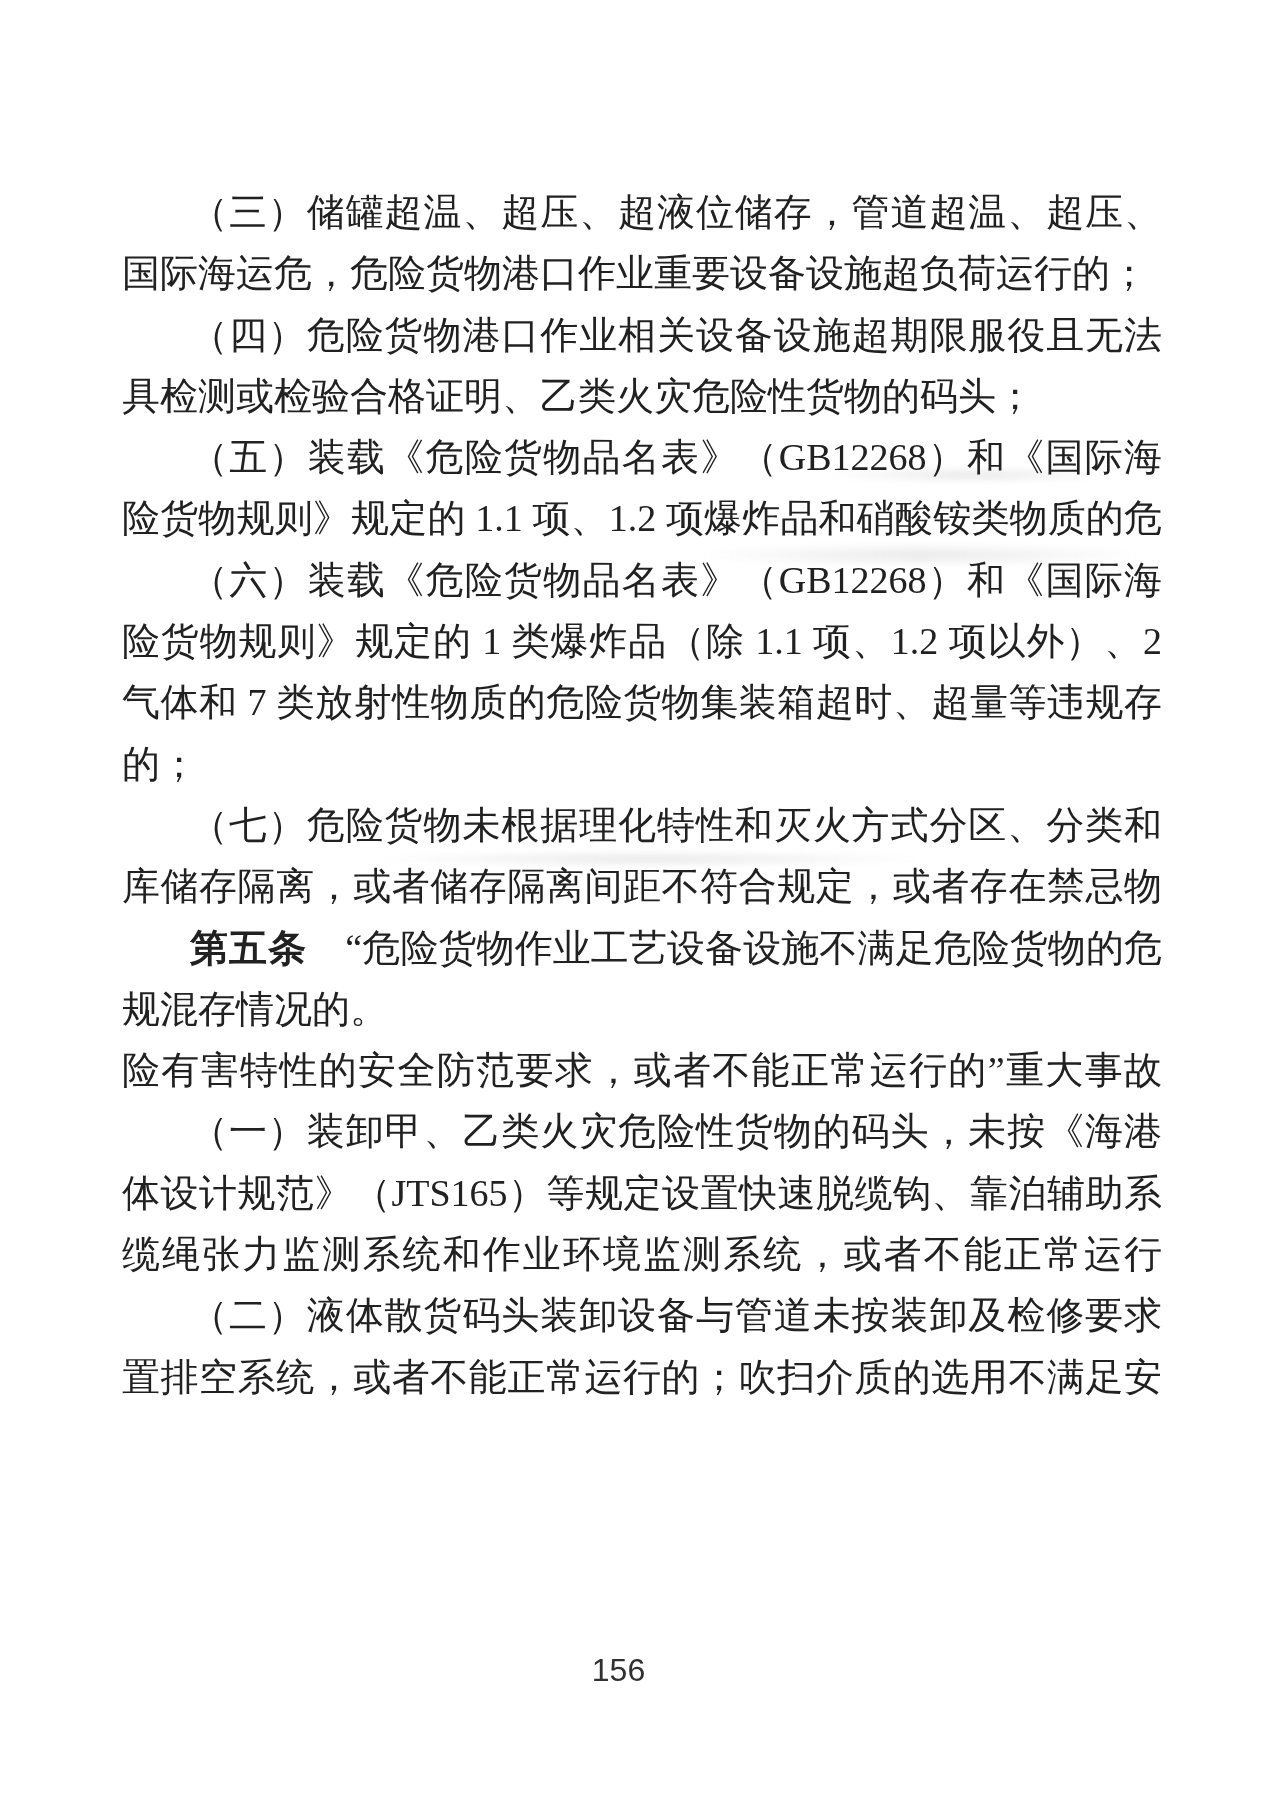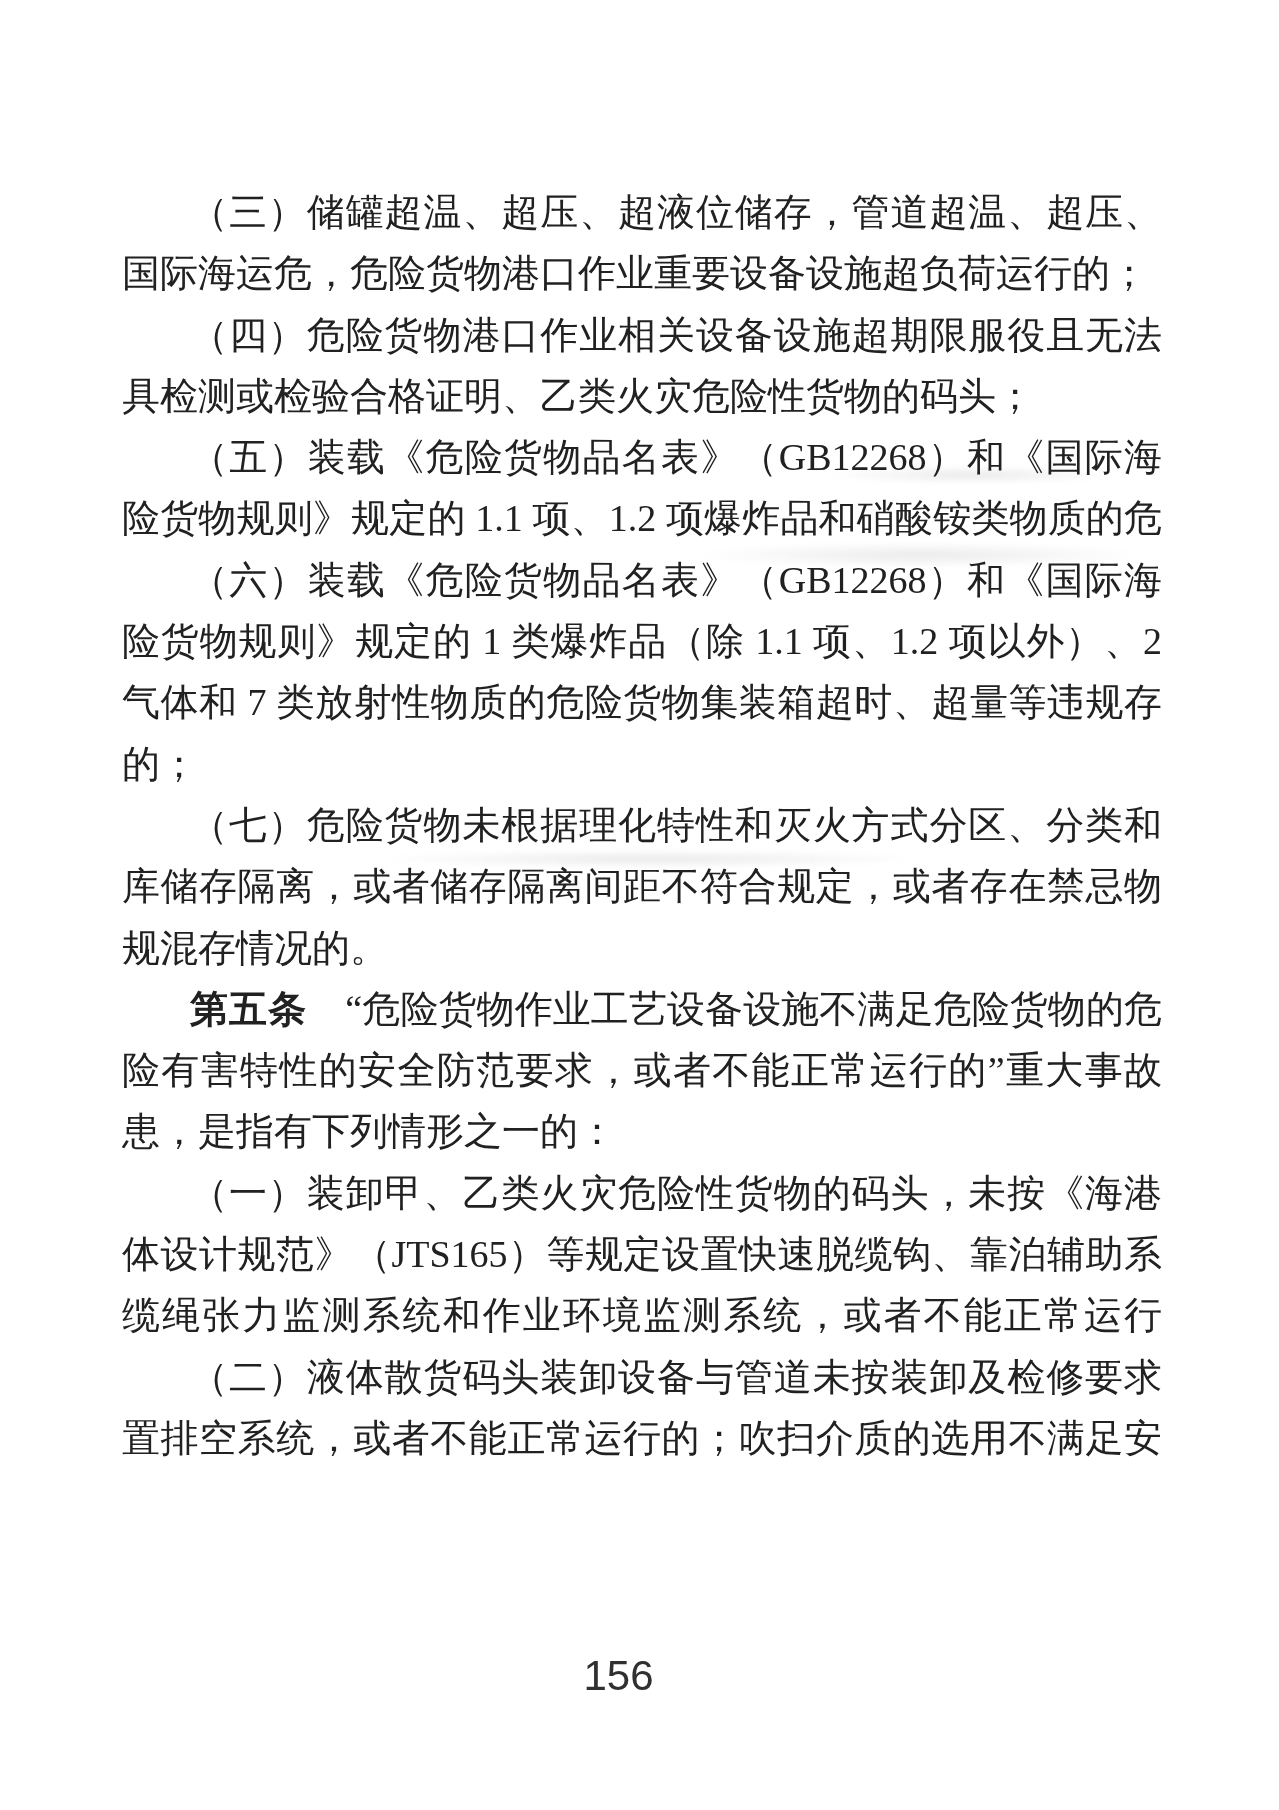--- a/index.html
+++ b/index.html
@@ -42,21 +42,21 @@
     font-family: "Liberation Sans", "DejaVu Sans", sans-serif;
     letter-spacing: 1px;
   }
   .page-number {
     position: absolute;
     top: 1652px;
     left: 0;
     width: 1237px;
     text-align: center;
     font-family: "Liberation Sans", "DejaVu Sans", sans-serif;
-    font-size: 42px;
+    font-size: 32px;
     color: #303030;
   }
   
   .artifact {
     position: absolute;
     background: radial-gradient(ellipse at center, rgba(110,110,110,0.14), rgba(110,110,110,0) 72%);
     filter: blur(2px);
     pointer-events: none;
   }
   .artifact.a1 { left: 700px; top: 543px; width: 440px; height: 24px; }
@@ -77,24 +77,23 @@
       <div class="line indent fill"><span>（四）危险货物港口作业相关设备设施超期限服役且无法出</span></div>
       <div class="line"><span>具检测或检验合格证明、乙类火灾危险性货物的码头；</span></div>
       <div class="line indent fill"><span>（五）装载《危险货物品名表》（GB12268）和《国际海运危</span></div>
       <div class="line fill"><span>险货物规则》规定的 1.1 项、1.2 项爆炸品和硝酸铵类物质的危险</span></div>
       <div class="line indent fill"><span>（六）装载《危险货物品名表》（GB12268）和《国际海运危</span></div>
       <div class="line fill"><span>险货物规则》规定的 1 类爆炸品（除 1.1 项、1.2 项以外）、2 类</span></div>
       <div class="line fill"><span>气体和 7 类放射性物质的危险货物集装箱超时、超量等违规存放</span></div>
       <div class="line"><span>的；</span></div>
       <div class="line indent fill"><span>（七）危险货物未根据理化特性和灭火方式分区、分类和分</span></div>
       <div class="line fill"><span>库储存隔离，或者储存隔离间距不符合规定，或者存在禁忌物违</span></div>
+      <div class="line indent fill"><span class="lead">第五条</span><span>　“危险货物作业工艺设备设施不满足危险货物的危</span></div>
       <div class="line"><span>规混存情况的。</span></div>
-      <div class="line indent fill"><span class="lead">第五条</span><span>　“危险货物作业工艺设备设施不满足危险货物的危</span></div>
       <div class="line fill"><span>险有害特性的安全防范要求，或者不能正常运行的”重大事故隐</span></div>
-      <div class="line"><span>患，是指有下列情形之一的：</span></div>
       <div class="line indent fill"><span>（一）装卸甲、乙类火灾危险性货物的码头，未按《海港总</span></div>
       <div class="line fill"><span>体设计规范》（JTS165）等规定设置快速脱缆钩、靠泊辅助系统、</span></div>
       <div class="line fill"><span>缆绳张力监测系统和作业环境监测系统，或者不能正常运行的；</span></div>
       <div class="line indent fill"><span>（二）液体散货码头装卸设备与管道未按装卸及检修要求设</span></div>
       <div class="line fill"><span>置排空系统，或者不能正常运行的；吹扫介质的选用不满足安全</span></div>
     </div>
 
   <div class="page-number">156</div>
 </div>
 

